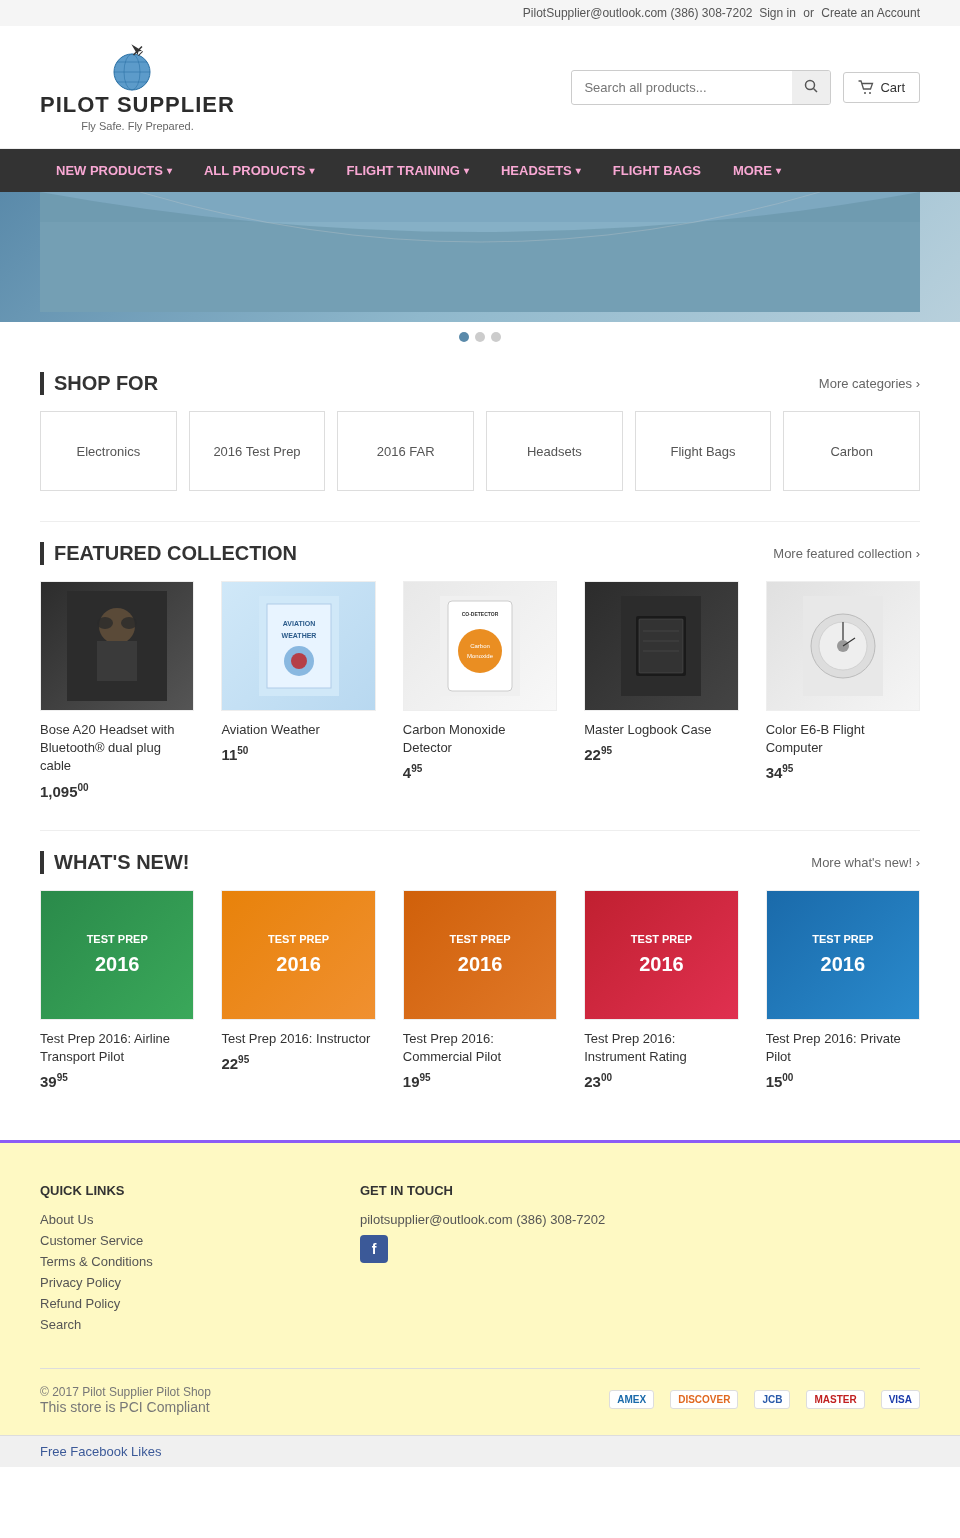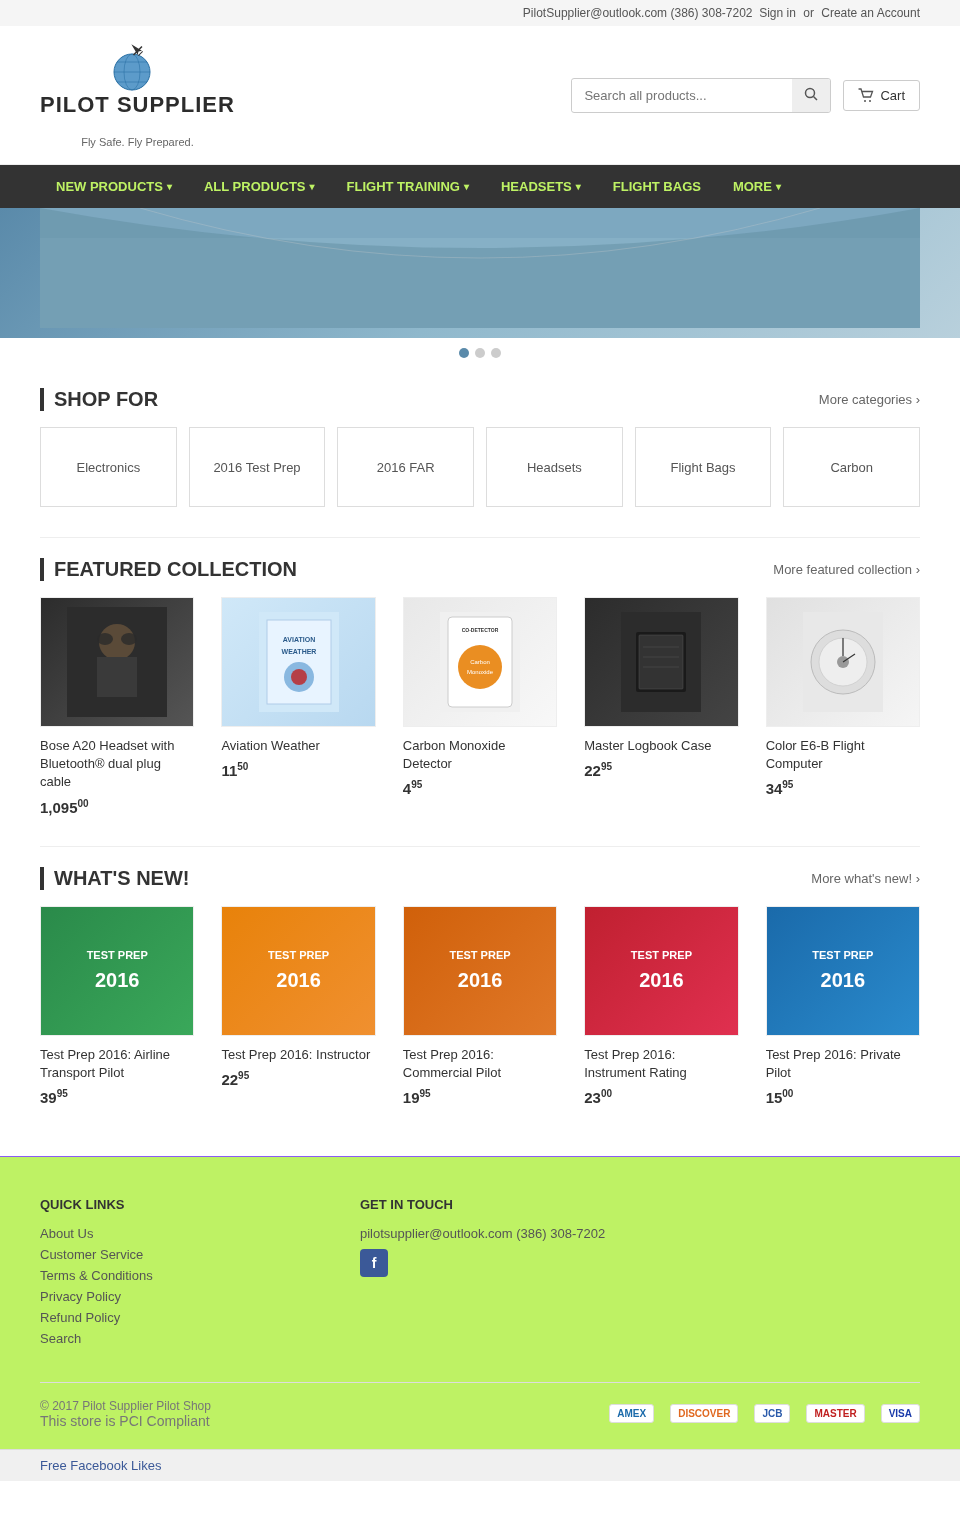--- a/index.html
+++ b/index.html
@@ -7,31 +7,31 @@
 
     
     .top-bar { background: #f5f5f5; padding: 6px 40px; display: flex; justify-content: flex-end; align-items: center; font-size: 12px; color: #555; }
     .top-bar a { color: #555; text-decoration: none; }
     .top-bar .sep { margin: 0 4px; }
 
     .header { background: #fff; padding: 16px 40px; display: flex; align-items: center; justify-content: space-between; border-bottom: 1px solid #eee; }
     .logo-area { display: flex; flex-direction: column; align-items: center; }
     .logo-icon { width: 60px; height: 50px; position: relative; }
     .logo-text { font-size: 22px; font-weight: bold; color: #2c2c2c; letter-spacing: 1px; }
-    .logo-sub { font-size: 11px; color: #666; margin-top: 18px; }
+    .logo-sub { font-size: 11px; color: #666; margin-top: 2px; }
 
     .header-right { display: flex; align-items: center; gap: 12px; }
     .search-box { display: flex; align-items: center; border: 1px solid #ccc; border-radius: 3px; overflow: hidden; }
     .search-box input { border: none; outline: none; padding: 8px 12px; font-size: 13px; width: 220px; color: #999; }
     .search-box button { background: #eee; border: none; padding: 8px 12px; cursor: pointer; }
     .cart-btn { display: flex; gap: 6px; border: 1px solid #ccc; border-radius: 3px; padding: 7px 14px; cursor: pointer; background: #fff; font-size: 13px; }
 
     
     .nav { background: #333; display: flex; align-items: center; padding: 0 40px; }
-    .nav-item { color: #bef264; font-size: 13px; font-weight: 600; padding: 14px 16px; text-transform: uppercase; cursor: pointer; display: flex; align-items: center; gap: 4px; white-space: nowrap; }
+    .nav-item { color: #f9a8d4; font-size: 13px; font-weight: 600; padding: 14px 16px; text-transform: uppercase; cursor: pointer; display: flex; align-items: center; gap: 4px; white-space: nowrap; }
     .nav-item .arrow { font-size: 10px; }
     .hero-placeholder { width: 100%; height: 130px; background: linear-gradient(135deg, #5a8aaa 0%, #8fb8cc 50%, #b8d0dc 100%); display: flex; align-items: flex-end; justify-content: center; padding-bottom: 10px; }
     .hero-dots { display: flex; justify-content: center; gap: 6px; padding: 10px 0; background: #fff; }
     .hero-dot { width: 10px; height: 10px; border-radius: 50%; background: #ccc; cursor: pointer; }
     .hero-dot.active { background: #5a8aaa; }
 
     
     .main { padding: 20px 40px; }
 
     
@@ -64,21 +64,21 @@
     .tp-orange2 { background: linear-gradient(135deg, #d0600a 0%, #e07828 100%); }
     .tp-red { background: linear-gradient(135deg, #c02030 0%, #e03050 100%); }
     .tp-blue { background: linear-gradient(135deg, #1a6aaa 0%, #2a8acc 100%); }
 
     .tp-label { color: #fff; font-size: 9px; font-weight: bold; text-align: center; padding: 8px 6px; line-height: 1.3; }
 
     
     .section-divider { border: none; border-top: 1px solid #eee; margin: 20px 0; }
 
     
-    .footer { background: #bef264; padding: 40px 40px 20px; border-top: 1px solid #8b5cf6; }
+    .footer { background: #fef9c3; padding: 40px 40px 20px; border-top: 3px solid #8b5cf6; }
     .footer-grid { display: flex; gap: 40px; margin-bottom: 30px; }
     .footer-col { flex: 1; }
     .footer-col-wide { flex: 2; }
     .footer-heading { font-size: 13px; font-weight: bold; text-transform: uppercase; margin-bottom: 14px; color: #333; }
     .footer-link { display: block; font-size: 13px; color: #555; text-decoration: none; margin-bottom: 6px; cursor: pointer; }
     .footer-contact { font-size: 13px; color: #555; margin-bottom: 8px; }
     .footer-social { display: flex; gap: 10px; margin-top: 8px; }
     .fb-icon { width: 28px; height: 28px; background: #3b5998; border-radius: 4px; display: flex; align-items: center; justify-content: center; color: #fff; font-weight: bold; font-size: 14px; cursor: pointer; }
     .newsletter-input { display: flex; gap: 0; }
     .newsletter-input input { flex: 1; border: 1px solid #ccc; padding: 8px 10px; font-size: 13px; outline: none; border-right: none; }

